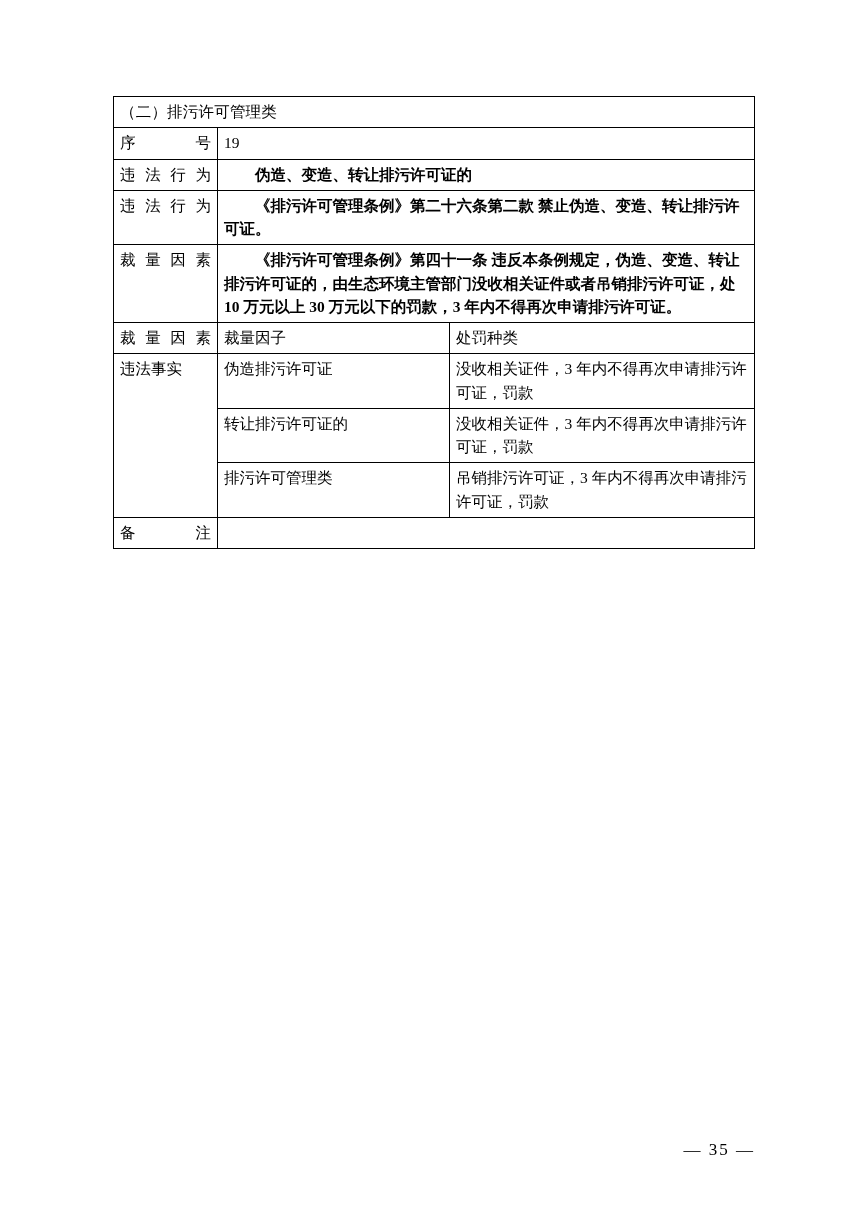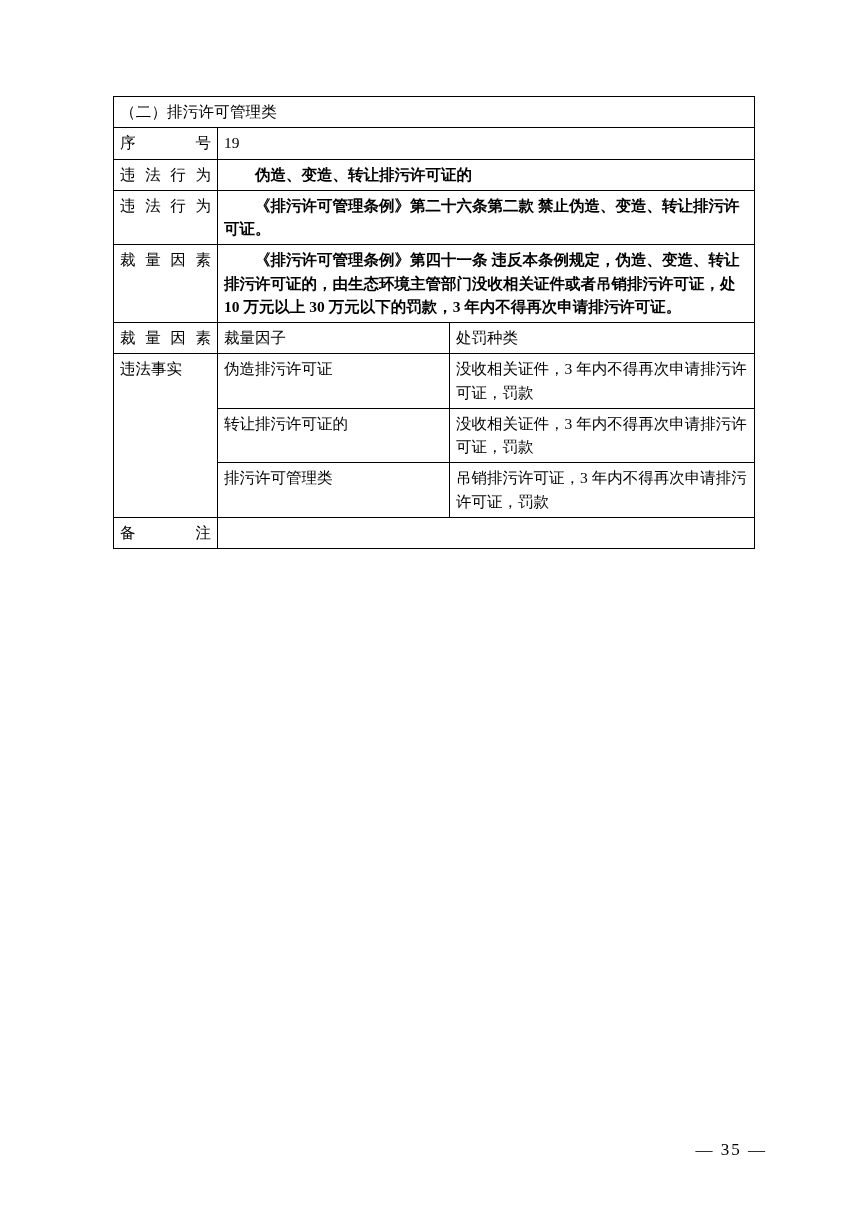--- a/index.html
+++ b/index.html
@@ -57,21 +57,21 @@
   .section-title {
     font-size: 15.5px;
     letter-spacing: 0.2px;
   }
   .tall { height: 46px; }
   .cell-mid-v {
     vertical-align: middle;
   }
   .page-number {
     position: absolute;
-    left: 12px;
+    left: 0;
     top: 1140px;
     width: 755px;
     text-align: right;
     font-size: 17px;
     font-family: "Liberation Serif", "DejaVu Serif", serif;
     letter-spacing: 2px;
   }
   .num-inner {
     display: inline-block;
   }

